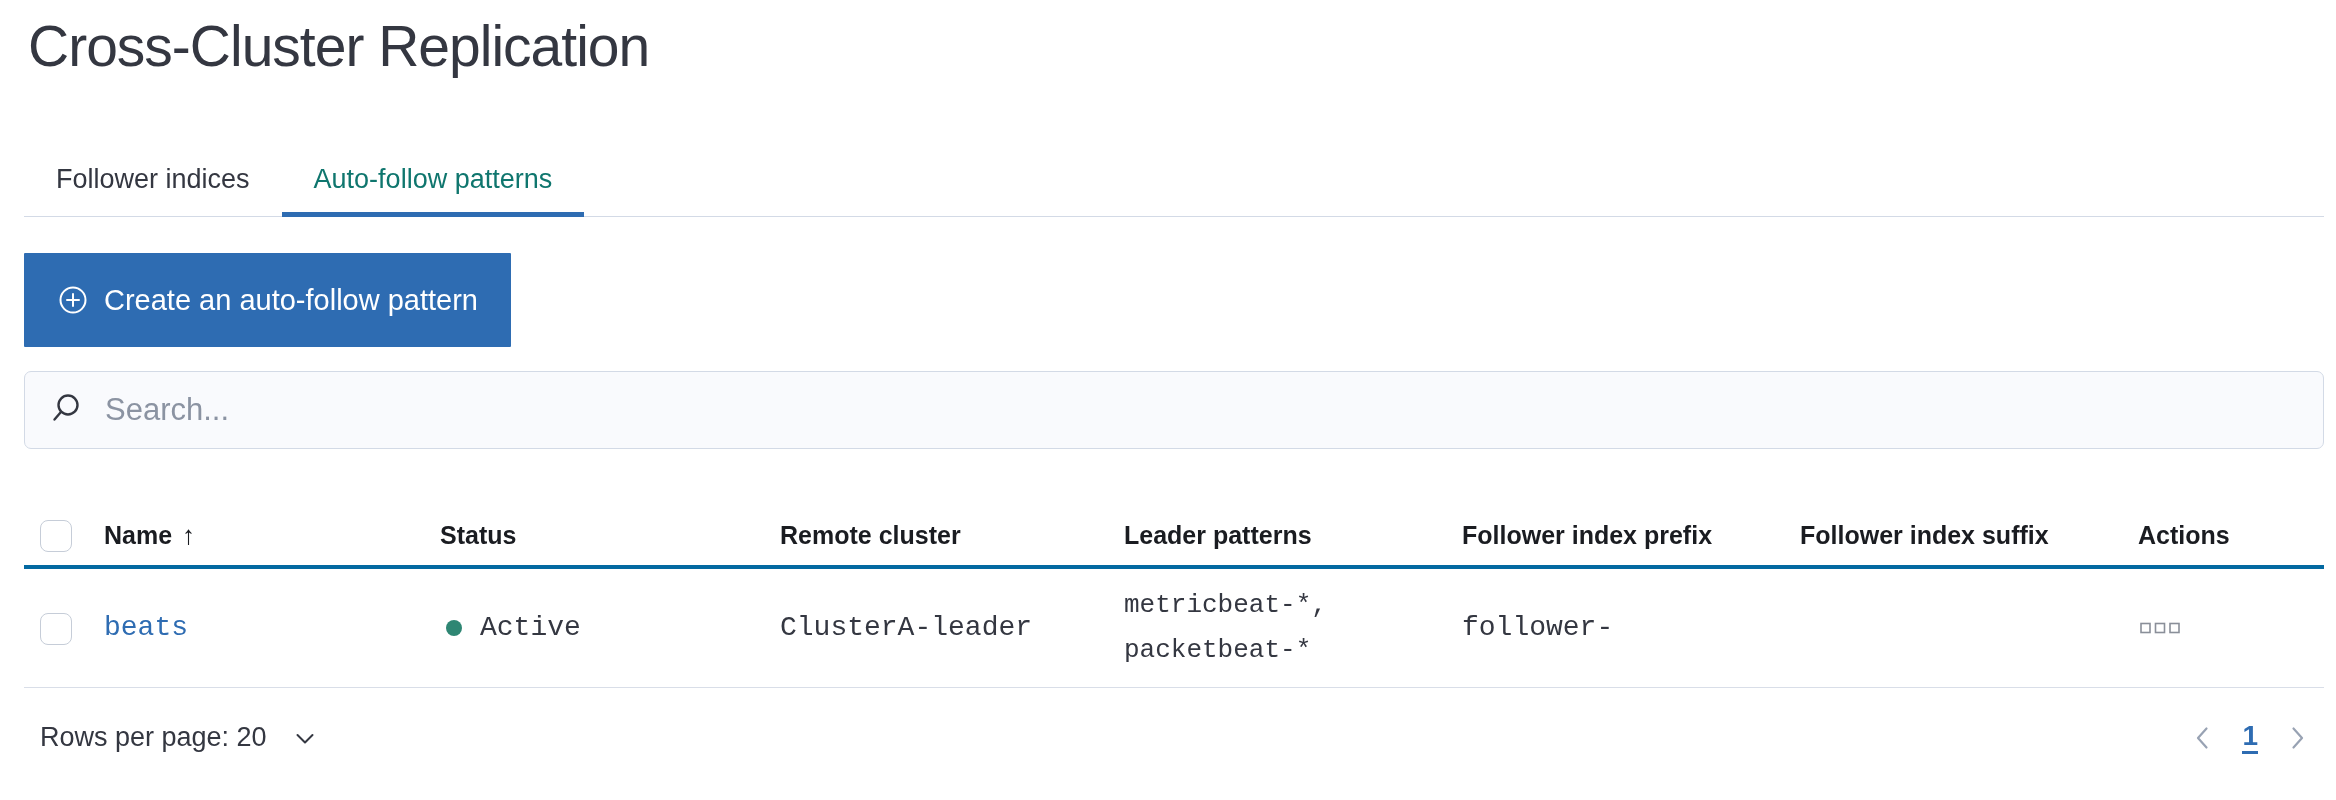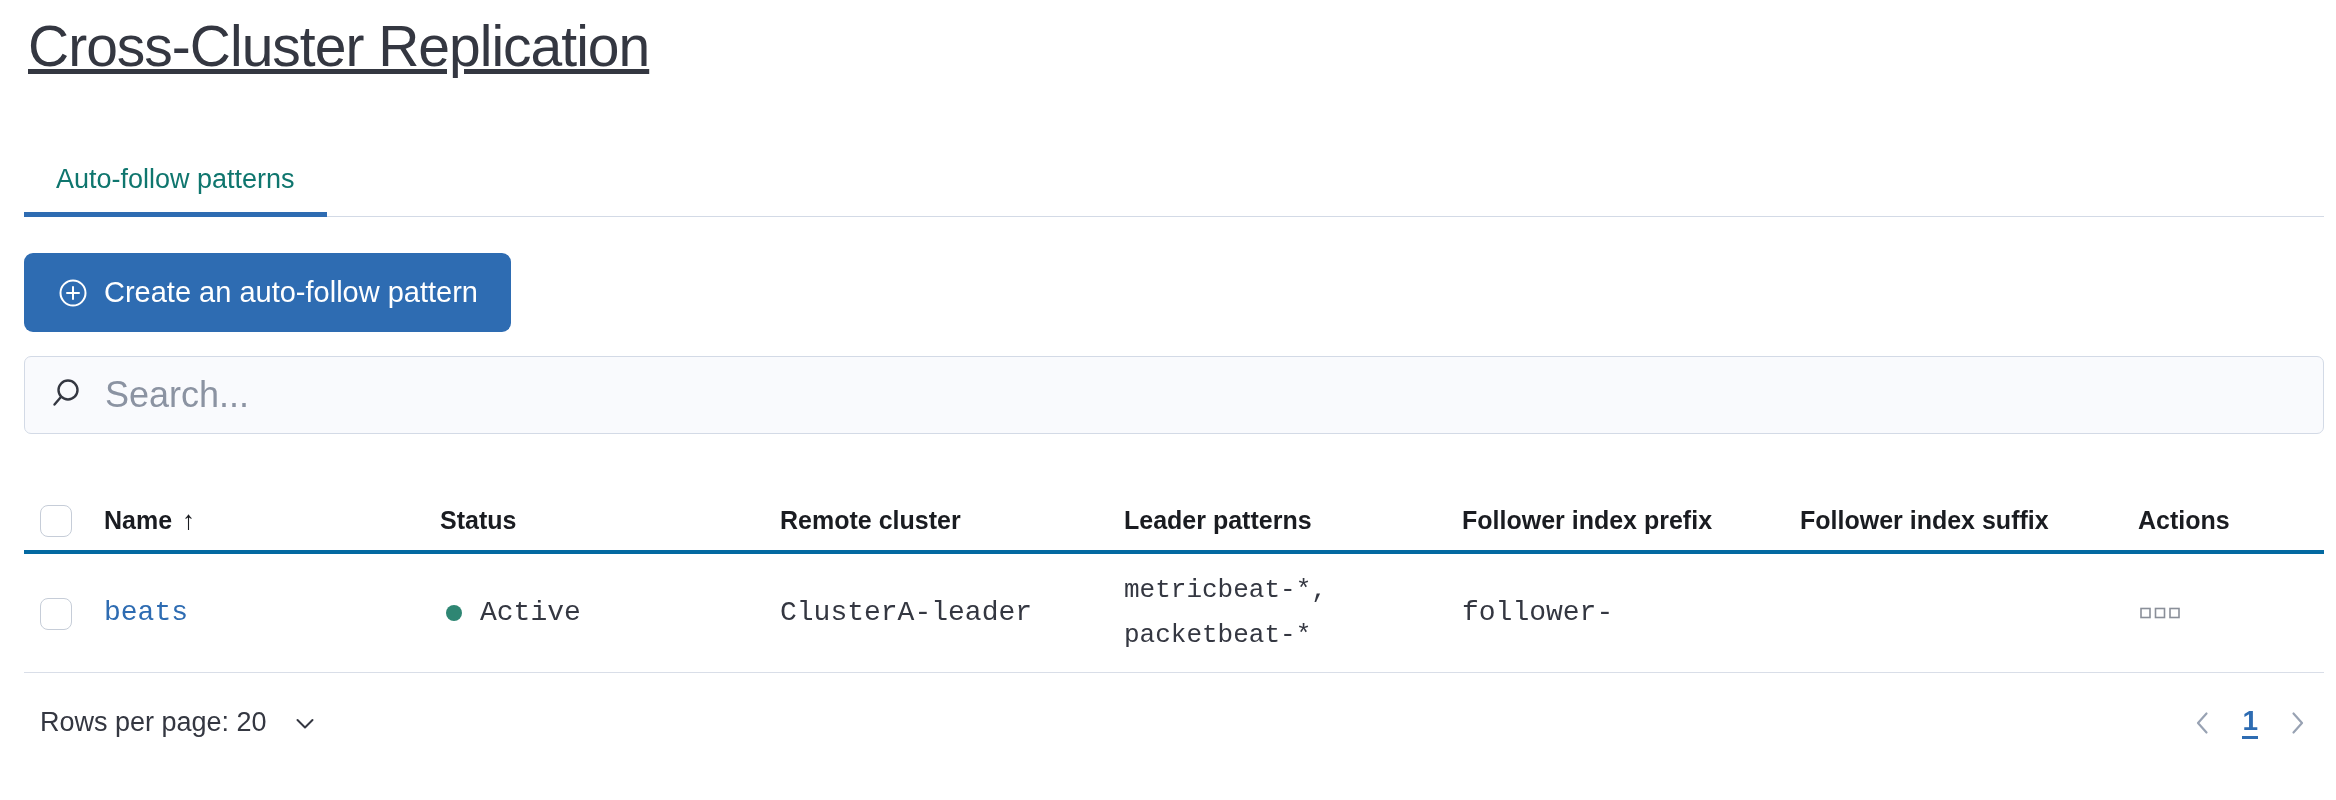--- a/index.html
+++ b/index.html
@@ -9,21 +9,21 @@
     font-family:"Liberation Sans", sans-serif;
     color:#343741;
     overflow:hidden;
   }
   .content { padding:0 12px 0 24px; }
 
   
   .page-title {
     margin:14px 0 0 4px;
     font-size:57px; font-weight:400; letter-spacing:-1px;
-    color:#343741; line-height:64px;text-decoration:underline;
+    color:#343741; line-height:64px;
   }
 
   
   .tabs {
     display:flex; margin-top:54px;
     border-bottom:1px solid #d3dae6;
   }
   .tab {
     padding:30px 32px 20px;
     font-size:27px; line-height:34px; font-weight:500;
@@ -36,37 +36,37 @@
   }
 
   
   .intro-row { display:flex; justify-content:space-between; margin-top:36px; }
   .description {
     width:1700px; padding-top:18px;
     font-size:28.5px; line-height:45px; color:#343741;
   }
   .create-btn {
     flex:0 0 auto; display:flex; align-items:center; gap:15px;
-    height:79px; padding:8px 33px; margin-right:0;
-    background:#2e6cb2; color:#fff; border:none; border-radius:9px;
+    height:94px; padding:8px 33px; margin-right:0;
+    background:#2e6cb2; color:#fff; border:none; border-radius:1px;
     font-family:inherit; font-size:29px; font-weight:500; cursor:pointer;
   }
   .create-btn svg { display:block; }
 
   
   .search-bar {
     margin-top:24px; height:78px; width:2300px;
     background:#f9fafd;
     border:1px solid #d3dae6; border-radius:7px;
     display:flex; align-items:center;
   }
   .search-bar .mag { margin:0 22px 0 24px; flex:0 0 auto; }
   .search-input {
     flex:1; height:100%; border:none; outline:none; background:transparent;
-    font-family:inherit; font-size:36px; color:#0f172a;
+    font-family:inherit; font-size:31px; color:#0f172a;
   }
   .search-input::placeholder { color:#8b93a2; opacity:1; }
 
   
   table.grid { margin-top:56px; width:2300px; border-collapse:collapse; table-layout:fixed; }
   col.c-check { width:64px; }
   col.c-name { width:336px; }
   col.c-status { width:340px; }
   col.c-remote { width:344px; }
   col.c-leader { width:338px; }
@@ -111,20 +111,23 @@
   }
 </style>
 </head>
 <body>
 
 <div class="content">
 
   <h1 class="page-title">Cross-Cluster Replication</h1>
 
   <div class="tabs">
+    <div class="tab">
+      <span>Follower indices</span>
+    </div>
     <div class="tab active">
       <span>Auto-follow patterns</span>
     </div>
   </div>
 
   <div class="intro-row">
     <button class="create-btn">
       <span>
         <svg width="32" height="32" viewBox="0 0 32 32" fill="none">
           <circle cx="16" cy="16" r="12.5" stroke="#ffffff" stroke-width="2"></circle>

